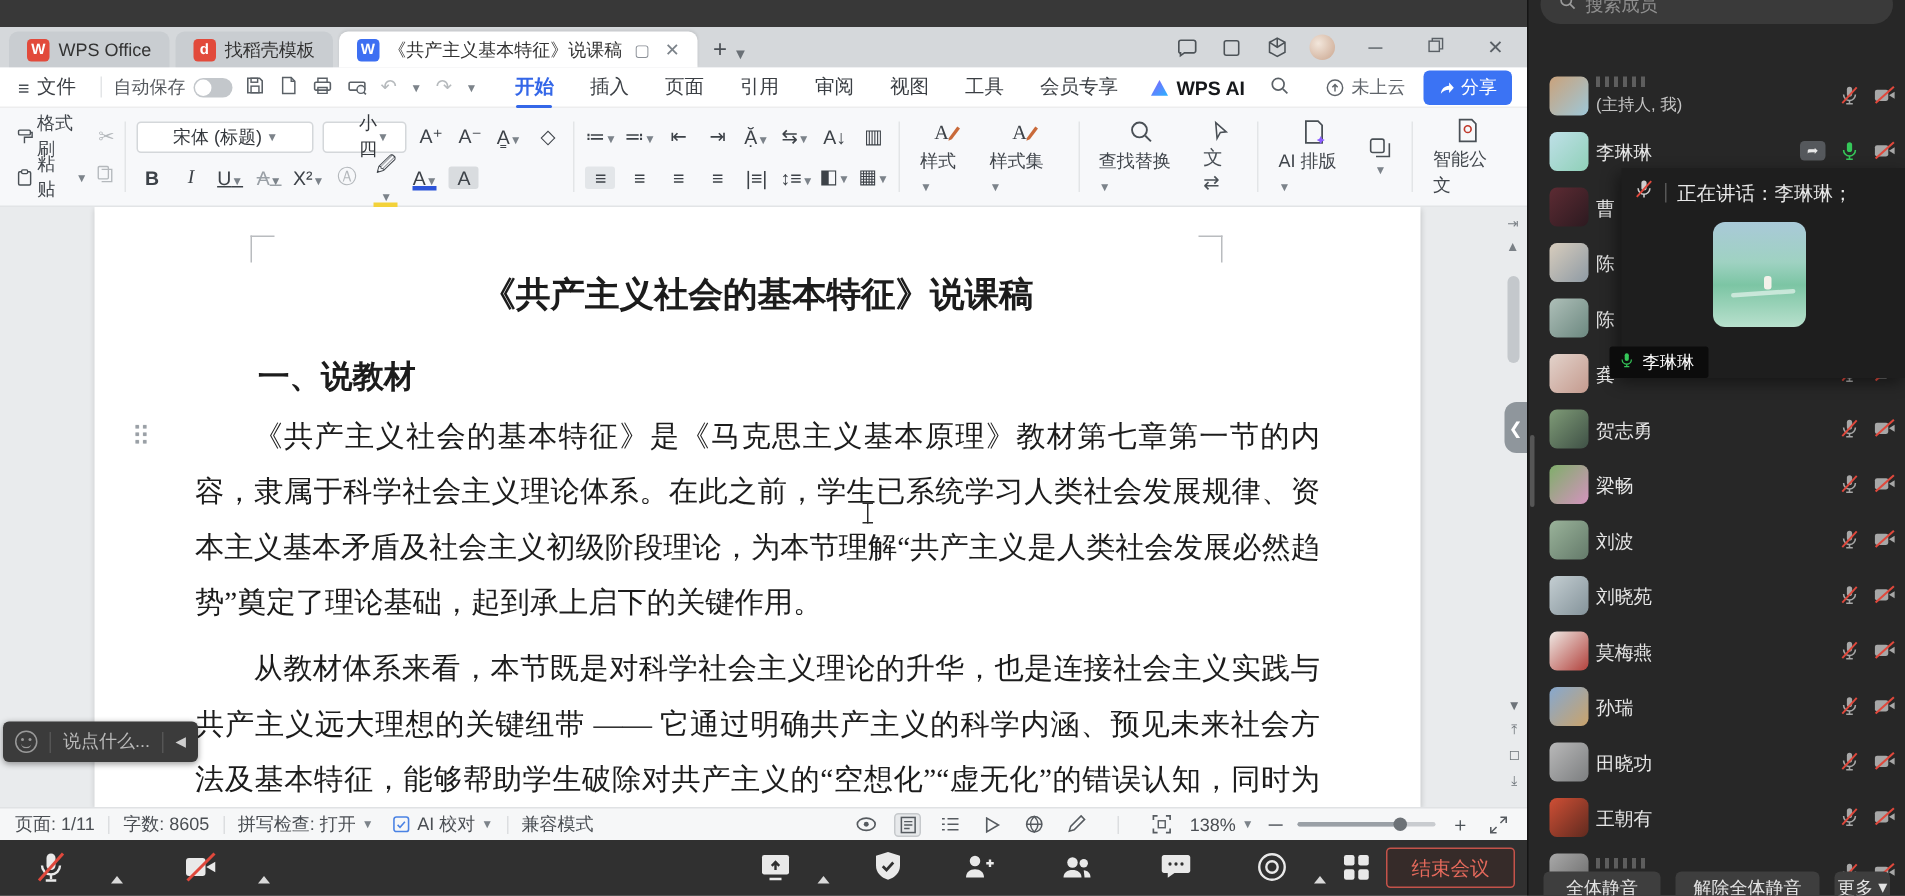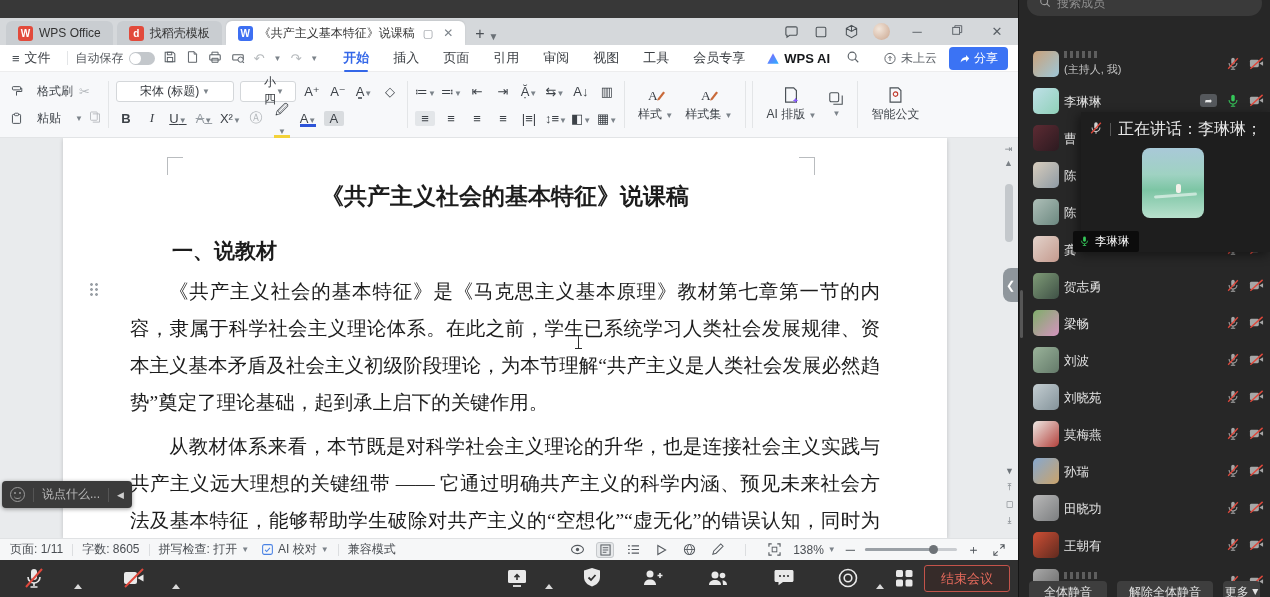--- a/index.html
+++ b/index.html
@@ -43,21 +43,21 @@
   .wpsai{display:flex;align-items:center;gap:4px;font-weight:bold;color:#16181b;padding:0 10px;}
   .m-right{margin-left:auto;display:flex;align-items:center;gap:12px;padding-right:10px;}
   .cloud{display:flex;align-items:center;gap:4px;font-size:12px;color:#5f646a;}
   .share-btn{display:flex;align-items:center;gap:4px;background:#3b73f4;color:#fff;font-size:12px;border-radius:4px;padding:3px 10px;}
 
   
   .toolbar{position:absolute;left:0;top:72px;width:1018px;height:66px;background:#f7f8fa;border-bottom:1px solid #e2e4e6;display:flex;align-items:stretch;padding:5px 6px;}
   .tgroup{display:flex;flex-direction:column;justify-content:space-between;padding:2px 4px;}
   .trow{display:flex;align-items:center;gap:6px;height:24px;}
   .vdiv{width:1px;background:#e3e5e7;margin:4px 3px;}
-  .tbtn{display:inline-flex;align-items:center;gap:14px;font-size:12px;color:#41464c;}
+  .tbtn{display:inline-flex;align-items:center;gap:2px;font-size:12px;color:#41464c;}
   .gly{font-size:13px;color:#4a5056;}
   .chev{font-size:8px;color:#7c838a;}
   .combo{display:flex;align-items:center;justify-content:space-between;border:1px solid #d4d7da;background:#fff;border-radius:3px;font-size:12px;color:#33373c;padding:2px 23px;height:21px;}
   .fbtn{width:20px;text-align:center;font-size:13px;color:#3d4248;}
   .fb-b{font-weight:bold;}
   .fb-i{font-style:italic;font-family:"Liberation Serif",serif;}
   .fb-u{text-decoration:underline;}
   .fb-s{text-decoration:line-through;color:#9aa0a6;}
   .colorbar{position:relative;}
   .colorbar::after{content:"";position:absolute;left:2px;right:2px;bottom:-1px;height:3px;}
@@ -132,21 +132,21 @@
   .prole{position:absolute;left:45px;top:16px;font-size:11px;color:#c4c4c4;}
   .picons{position:absolute;right:6px;top:10px;display:flex;align-items:center;gap:9px;}
   .picons svg{display:block;}
   .share-chip{width:17px;height:13px;border-radius:3px;background:#55585c;display:flex;align-items:center;justify-content:center;color:#e8e8e8;font-size:9px;}
   .pscroll{position:absolute;left:1px;top:290px;width:3px;height:48px;border-radius:2px;background:#565656;}
 
   
   .overlay{position:absolute;left:62px;top:112px;width:190px;height:140px;background:#1e1e1e;box-shadow:-3px 3px 10px rgba(0,0,0,.45);}
   .ov-head{position:absolute;left:8px;top:7px;display:flex;align-items:center;gap:7px;}
   .ov-div{width:1px;height:13px;background:#575757;}
-  .ov-text{font-size:16px;color:#e8e8e8;white-space:nowrap;}
+  .ov-text{font-size:13px;color:#e8e8e8;white-space:nowrap;}
   .ov-video{position:absolute;left:61px;top:36px;width:62px;height:70px;border-radius:8px;overflow:hidden;
      background:linear-gradient(180deg,#a9c9d8 0%,#9fd2c2 38%,#7cc5a4 60%,#b8e0cd 100%);}
   .ov-video .fig{position:absolute;left:55%;top:52%;width:5px;height:9px;background:#f4f1ea;border-radius:2px;}
   .ov-video .wake{position:absolute;left:20%;top:66%;width:70%;height:3px;background:rgba(255,255,255,.55);border-radius:2px;transform:rotate(-4deg);}
   .ov-badge{position:absolute;left:-8px;top:119px;height:21px;background:#0c0c0c;display:flex;align-items:center;gap:5px;padding:0 9px 0 6px;border-radius:2px;}
   .ov-badge .nm{font-size:11.5px;color:#fff;}
 
   
   .pfooter{position:absolute;left:0;right:0;top:581px;height:16px;display:flex;gap:10px;padding:0 10px;}
   .pf-btn{background:#3e3e3e;border-radius:4px 4px 0 0;color:#e3e3e3;font-size:12px;display:flex;align-items:flex-start;justify-content:center;padding-top:3px;}
@@ -380,20 +380,35 @@
         <span class="tcol">
           <svg width="20" height="18" viewBox="0 0 22 20">
               <text x="2" y="15" font-size="15" fill="#3d4248" font-family="serif">A</text>
               <path d="M13 14l6-8 2 1.4-6 8-2.6 1z" fill="#c96a3a"></path>
             </svg>
           <span><span>样式集</span> <span class="chev">▼</span></span>
         </span>
       </div>
       <div class="vdiv"></div>
 
+      <div class="tgroup" style="flex-direction:row;align-items:center">
+        <span class="tcol">
+          <svg width="18" height="18" viewBox="0 0 20 20">
+              <circle cx="8.5" cy="8.5" r="5.5" fill="none" stroke="#4a5056" stroke-width="1.4"></circle>
+              <path d="M12.8 12.8l4.2 4.2" stroke="#4a5056" stroke-width="1.4"></path>
+            </svg>
+          <span><span>查找替换</span> <span class="chev">▼</span></span>
+        </span>
+        <span class="tcol">
+          <svg width="14" height="14" viewBox="0 0 16 16">
+              <path d="M4 2l8 7-4.5.5L5 14z" fill="none" stroke="#4a5056" stroke-width="1.2"></path>
+            </svg>
+          <span class="gly">文⇄</span>
+        </span>
+      </div>
       <div class="vdiv"></div>
 
       <div class="tgroup" style="flex-direction:row;align-items:center">
         <span class="tcol">
           <svg width="18" height="18" viewBox="0 0 20 20">
               <path d="M4 2h9l3 3v13H4z" fill="none" stroke="#4a5056" stroke-width="1.3"></path>
               <path d="M15 13l1 2 2 1-2 1-1 2-1-2-2-1 2-1z" fill="#8a5cff"></path>
             </svg>
           <span><span>AI 排版</span> <span class="chev">▼</span></span>
         </span>

